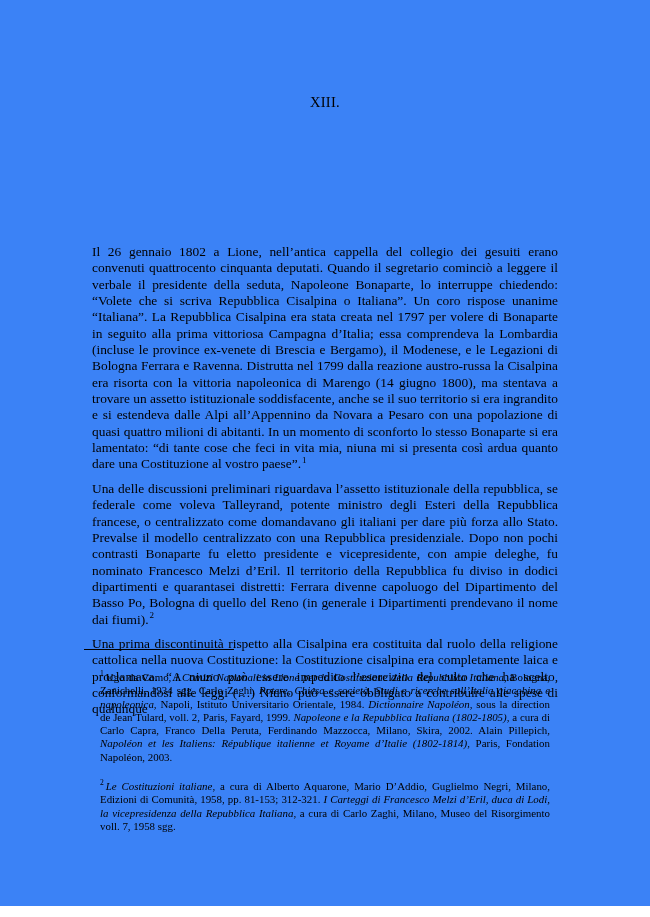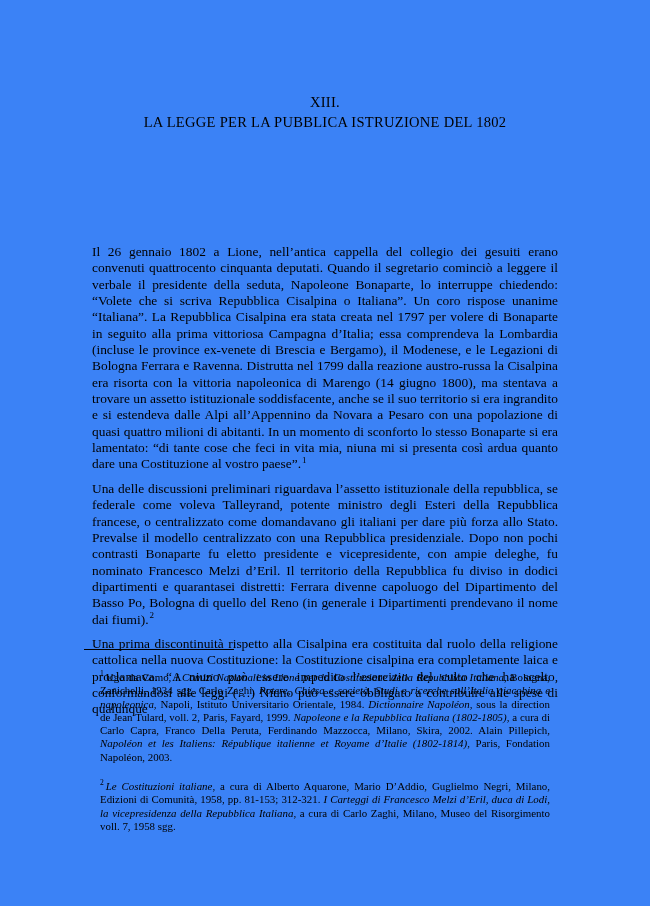--- a/index.html
+++ b/index.html
@@ -99,21 +99,20 @@
   }
   i, .it { font-style: italic; }
 </style>
 </head>
 <body>
 
 <div class="page">
 
   <div class="chapter-head">
     <div class="chapter-number">XIII.</div>
-    <div class="chapter-title">LA LEGGE PER LA PUBBLICA ISTRUZIONE DEL 1802</div>
   </div>
 
   <div class="body-block">
     <p class="para">
       <span>Il 26 gennaio 1802 a Lione, nell’antica cappella del collegio dei gesuiti erano convenuti quattrocento cinquanta deputati. Quando il segretario cominciò a leggere il verbale il presidente della seduta, Napoleone Bonaparte, lo interruppe chiedendo: “Volete che si scriva Repubblica Cisalpina o Italiana”. Un coro rispose unanime “Italiana”. La Repubblica Cisalpina era stata creata nel 1797 per volere di Bonaparte in seguito alla prima vittoriosa Campagna d’Italia; essa comprendeva la Lombardia (incluse le province ex-venete di Brescia e Bergamo), il Modenese, e le Legazioni di Bologna Ferrara e Ravenna. Distrutta nel 1799 dalla reazione austro-russa la Cisalpina era risorta con la vittoria napoleonica di Marengo (14 giugno 1800), ma stentava a trovare un assetto istituzionale soddisfacente, anche se il suo territorio si era ingrandito e si estendeva dalle Alpi all’Appennino da Novara a Pesaro con una popolazione di quasi quattro milioni di abitanti. In un momento di sconforto lo stesso Bonaparte si era lamentato: “di tante cose che feci in vita mia, niuna mi si presenta così ardua quanto dare una Costituzione al vostro paese”.</span><sup class="fn">1</sup>
     </p>
     <p class="para">
       <span>Una delle discussioni preliminari riguardava l’assetto istituzionale della repubblica, se federale come voleva Talleyrand, potente ministro degli Esteri della Repubblica francese, o centralizzato come domandavano gli italiani per dare più forza allo Stato. Prevalse il modello centralizzato con una Repubblica presidenziale. Dopo non pochi contrasti Bonaparte fu eletto presidente e vicepresidente, con ampie deleghe, fu nominato Francesco Melzi d’Eril. Il territorio della Repubblica fu diviso in dodici dipartimenti e quarantasei distretti: Ferrara divenne capoluogo del Dipartimento del Basso Po, Bologna di quello del Reno (in generale i Dipartimenti prendevano il nome dai fiumi).</span><sup class="fn">2</sup>
     </p>
     <p class="para">

